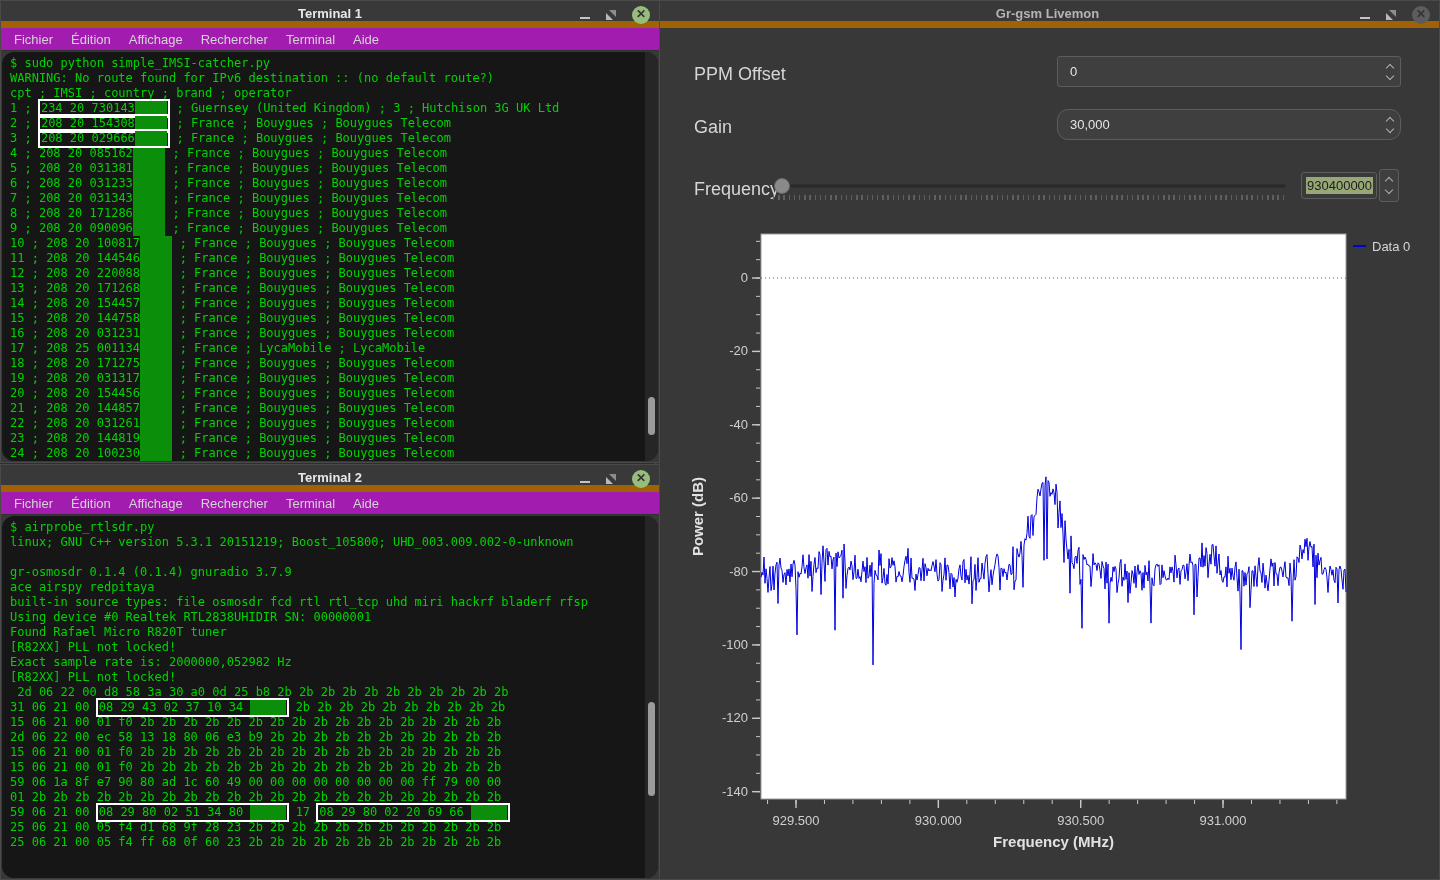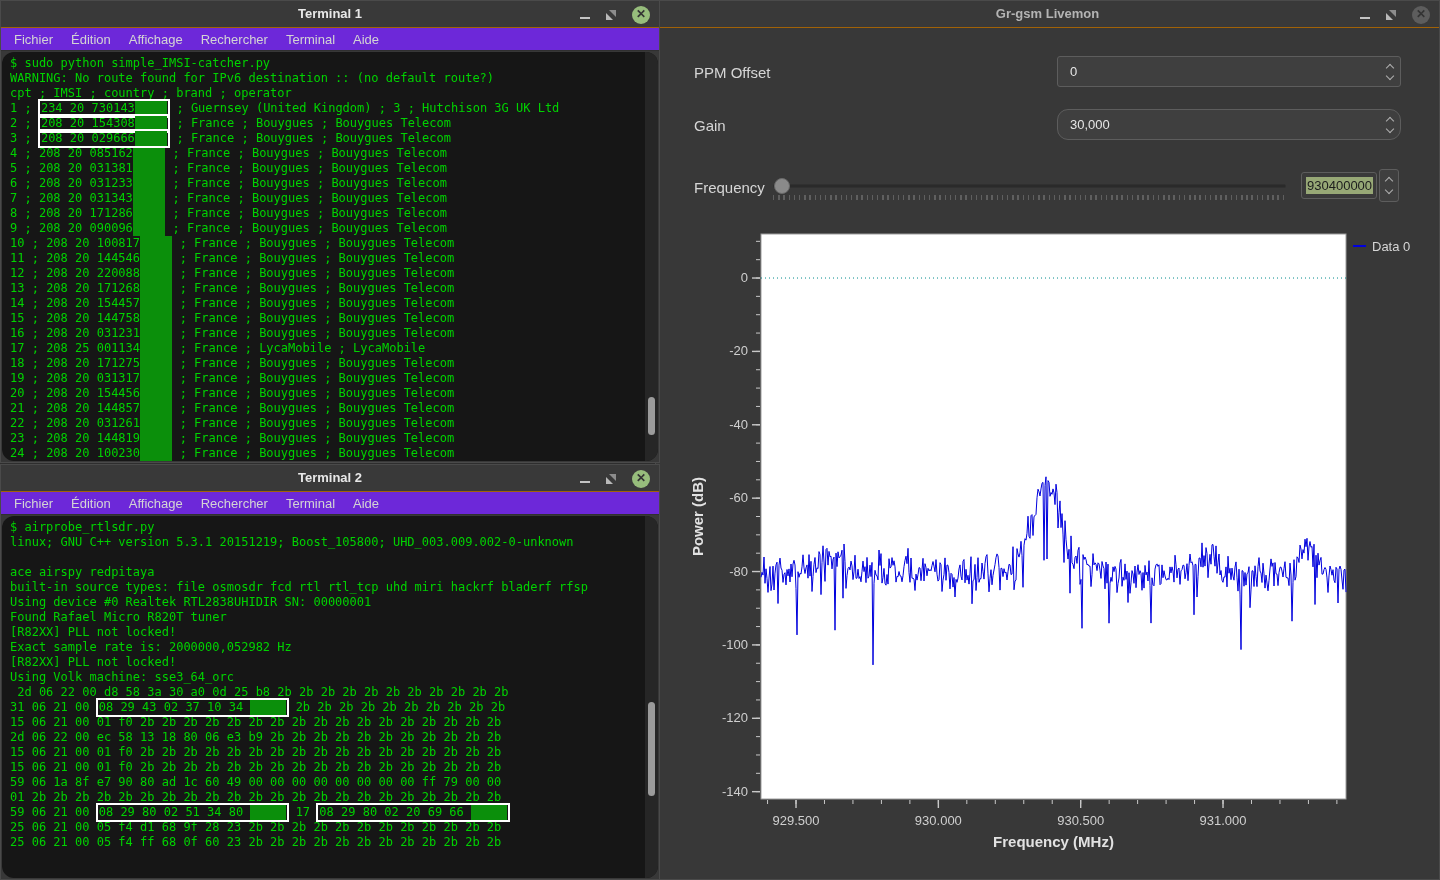--- a/index.html
+++ b/index.html
@@ -1,45 +1,45 @@
 <!DOCTYPE html>
 <html><head>
 <meta charset="utf-8">
 <title></title>
 <style>
   * { box-sizing: border-box; margin: 0; padding: 0; }
   html,body { width:1440px; height:880px; overflow:hidden; background:#2e2e2e;
               font-family:"Liberation Sans", sans-serif; }
   .window { position:absolute; background:#383838; border:1px solid #4a4a4a; }
-  .titlebar { position:relative; height:27px; background:#393939; border-bottom:1px solid #a16207; }
+  .titlebar { position:relative; height:27px; background:#393939; border-bottom:7px solid #a16207; }
   .title { position:absolute; left:0; right:0; top:5px; text-align:center;
            font-weight:bold; font-size:13px; color:#e8e8e8; }
   .title.dim { color:#b4b4b4;text-align:center; }
   .winbtns { position:absolute; right:9px; top:0; height:27px; display:flex; align-items:center; gap:16px; }
   .btn-min { width:10px; height:2px; background:#c4c4c4; margin-top:6px; }
   .btn-restore svg { display:block; }
   .btn-close { width:18px; height:18px; border-radius:50%; display:flex; align-items:center; justify-content:center; }
   .btn-close.green { background:#97bd7c; }
   .btn-close.gray  { background:#5d5d5d; }
   .btn-close span { color:#343434; font-size:12px; font-weight:bold; line-height:1; margin-top:-1px; }
-  .menubar { height:23px; background:#6d28d9; border-bottom:1px solid #303030;
+  .menubar { height:23px; background:#a21caf; border-bottom:1px solid #303030;
              display:flex; align-items:center; padding-left:4px; }
   .menubar span { font-size:13px; color:#d4d4d4; padding:2px 9px; }
   .termbody { position:absolute; left:1px; right:1px; bottom:1px; background:#161616;
               font-family:"DejaVu Sans Mono", monospace; font-size:12px; color:#00d300;
               padding:4px 0 0 8px; overflow:hidden;border-radius:12px; }
   .line { white-space:pre; height:15px; line-height:15px; }
   .blk { display:inline-block; height:15px; vertical-align:bottom; background:#0b8f0b; }
   .boxed { display:inline-block; border:2px solid #ffffff; padding:0 1px; margin:-2px -1px;
            line-height:15px; position:relative; z-index:1; }
   .sbtrack { position:absolute; top:0; right:0; bottom:0; width:13px; background:#262626; }
   .sbthumb { position:absolute; right:3px; width:7px; border-radius:4px; background:#9b9b9b; }
 
   
-  .lm-label { position:absolute; font-size:15px; color:#d6d6d6; }
+  .lm-label { position:absolute; font-size:18px; color:#d6d6d6; }
   .spinbox { position:absolute; height:31px; background:#3f3f3f; border:1px solid #5d5d5d;
              border-radius:3px; font-size:13px; color:#e6e6e6; line-height:29px; padding-left:12px; }
   .spinchev { position:absolute; right:7px; top:0; bottom:0; display:flex; flex-direction:column;
               justify-content:center; align-items:center; gap:6px; }
   .chev { display:inline-block; width:6px; height:6px; border-right:1.6px solid #b0b0b0; border-bottom:1.6px solid #b0b0b0; }
   .chev.up { transform:rotate(-135deg); margin-bottom:-2px; }
   .chev.down { transform:rotate(45deg); margin-top:-2px; }
   .slider-groove { position:absolute; height:4px; background:#2a2a2a; border-radius:2px; border:1px solid #303030; }
   .slider-handle { position:absolute; width:16px; height:16px; border-radius:50%;
                    background:#8a8a8a; border:1px solid #6a6a6a; }
@@ -271,28 +271,28 @@
       <span>Terminal</span>
       <span>Aide</span>
     </div>
   <div class="termbody" id="t2-body" style="top:51px;">
     <div class="sbtrack">
       <div class="sbthumb" style="top:186px; height:94px;"></div>
     </div>
   <div class="line"><span>$ airprobe_rtlsdr.py</span></div>
       <div class="line"><span>linux; GNU C++ version 5.3.1 20151219; Boost_105800; UHD_003.009.002-0-unknown</span></div>
       <div class="line"><span></span></div>
+      <div class="line"><span>gr-osmosdr 0.1.4 (0.1.4) gnuradio 3.7.9</span></div>
       <div class="line"><span>ace airspy redpitaya</span></div>
       <div class="line"><span>built-in source types: file osmosdr fcd rtl rtl_tcp uhd miri hackrf bladerf rfsp</span></div>
       <div class="line"><span>Using device #0 Realtek RTL2838UHIDIR SN: 00000001</span></div>
       <div class="line"><span>Found Rafael Micro R820T tuner</span></div>
       <div class="line"><span>[R82XX] PLL not locked!</span></div>
       <div class="line"><span>Exact sample rate is: 2000000,052982 Hz</span></div>
       <div class="line"><span>[R82XX] PLL not locked!</span></div>
-      <div class="line"><span>Using Volk machine: sse3_64_orc</span></div>
       <div class="line"><span> 2d 06 22 00 d8 58 3a 30 a0 0d 25 b8 2b 2b 2b 2b 2b 2b 2b 2b 2b 2b 2b</span></div>
       <div class="line"><span>31 06 21 00 </span><span class="boxed"><span>08 29 43 02 37 10 34 </span><span class="blk" style="width: 36px;"></span></span><span> 2b 2b 2b 2b 2b 2b 2b 2b 2b 2b</span></div>
       <div class="line"><span>15 06 21 00 01 f0 2b 2b 2b 2b 2b 2b 2b 2b 2b 2b 2b 2b 2b 2b 2b 2b 2b</span></div>
       <div class="line"><span>2d 06 22 00 ec 58 13 18 80 06 e3 b9 2b 2b 2b 2b 2b 2b 2b 2b 2b 2b 2b</span></div>
       <div class="line"><span>15 06 21 00 01 f0 2b 2b 2b 2b 2b 2b 2b 2b 2b 2b 2b 2b 2b 2b 2b 2b 2b</span></div>
       <div class="line"><span>15 06 21 00 01 f0 2b 2b 2b 2b 2b 2b 2b 2b 2b 2b 2b 2b 2b 2b 2b 2b 2b</span></div>
       <div class="line"><span>59 06 1a 8f e7 90 80 ad 1c 60 49 00 00 00 00 00 00 00 00 ff 79 00 00</span></div>
       <div class="line"><span>01 2b 2b 2b 2b 2b 2b 2b 2b 2b 2b 2b 2b 2b 2b 2b 2b 2b 2b 2b 2b 2b 2b</span></div>
       <div class="line"><span>59 06 21 00 </span><span class="boxed"><span>08 29 80 02 51 34 80 </span><span class="blk" style="width: 36px;"></span></span><span> 17 </span><span class="boxed"><span>08 29 80 02 20 69 66 </span><span class="blk" style="width: 36px;"></span></span></div>
       <div class="line"><span>25 06 21 00 05 f4 d1 68 9f 28 23 2b 2b 2b 2b 2b 2b 2b 2b 2b 2b 2b 2b</span></div>

